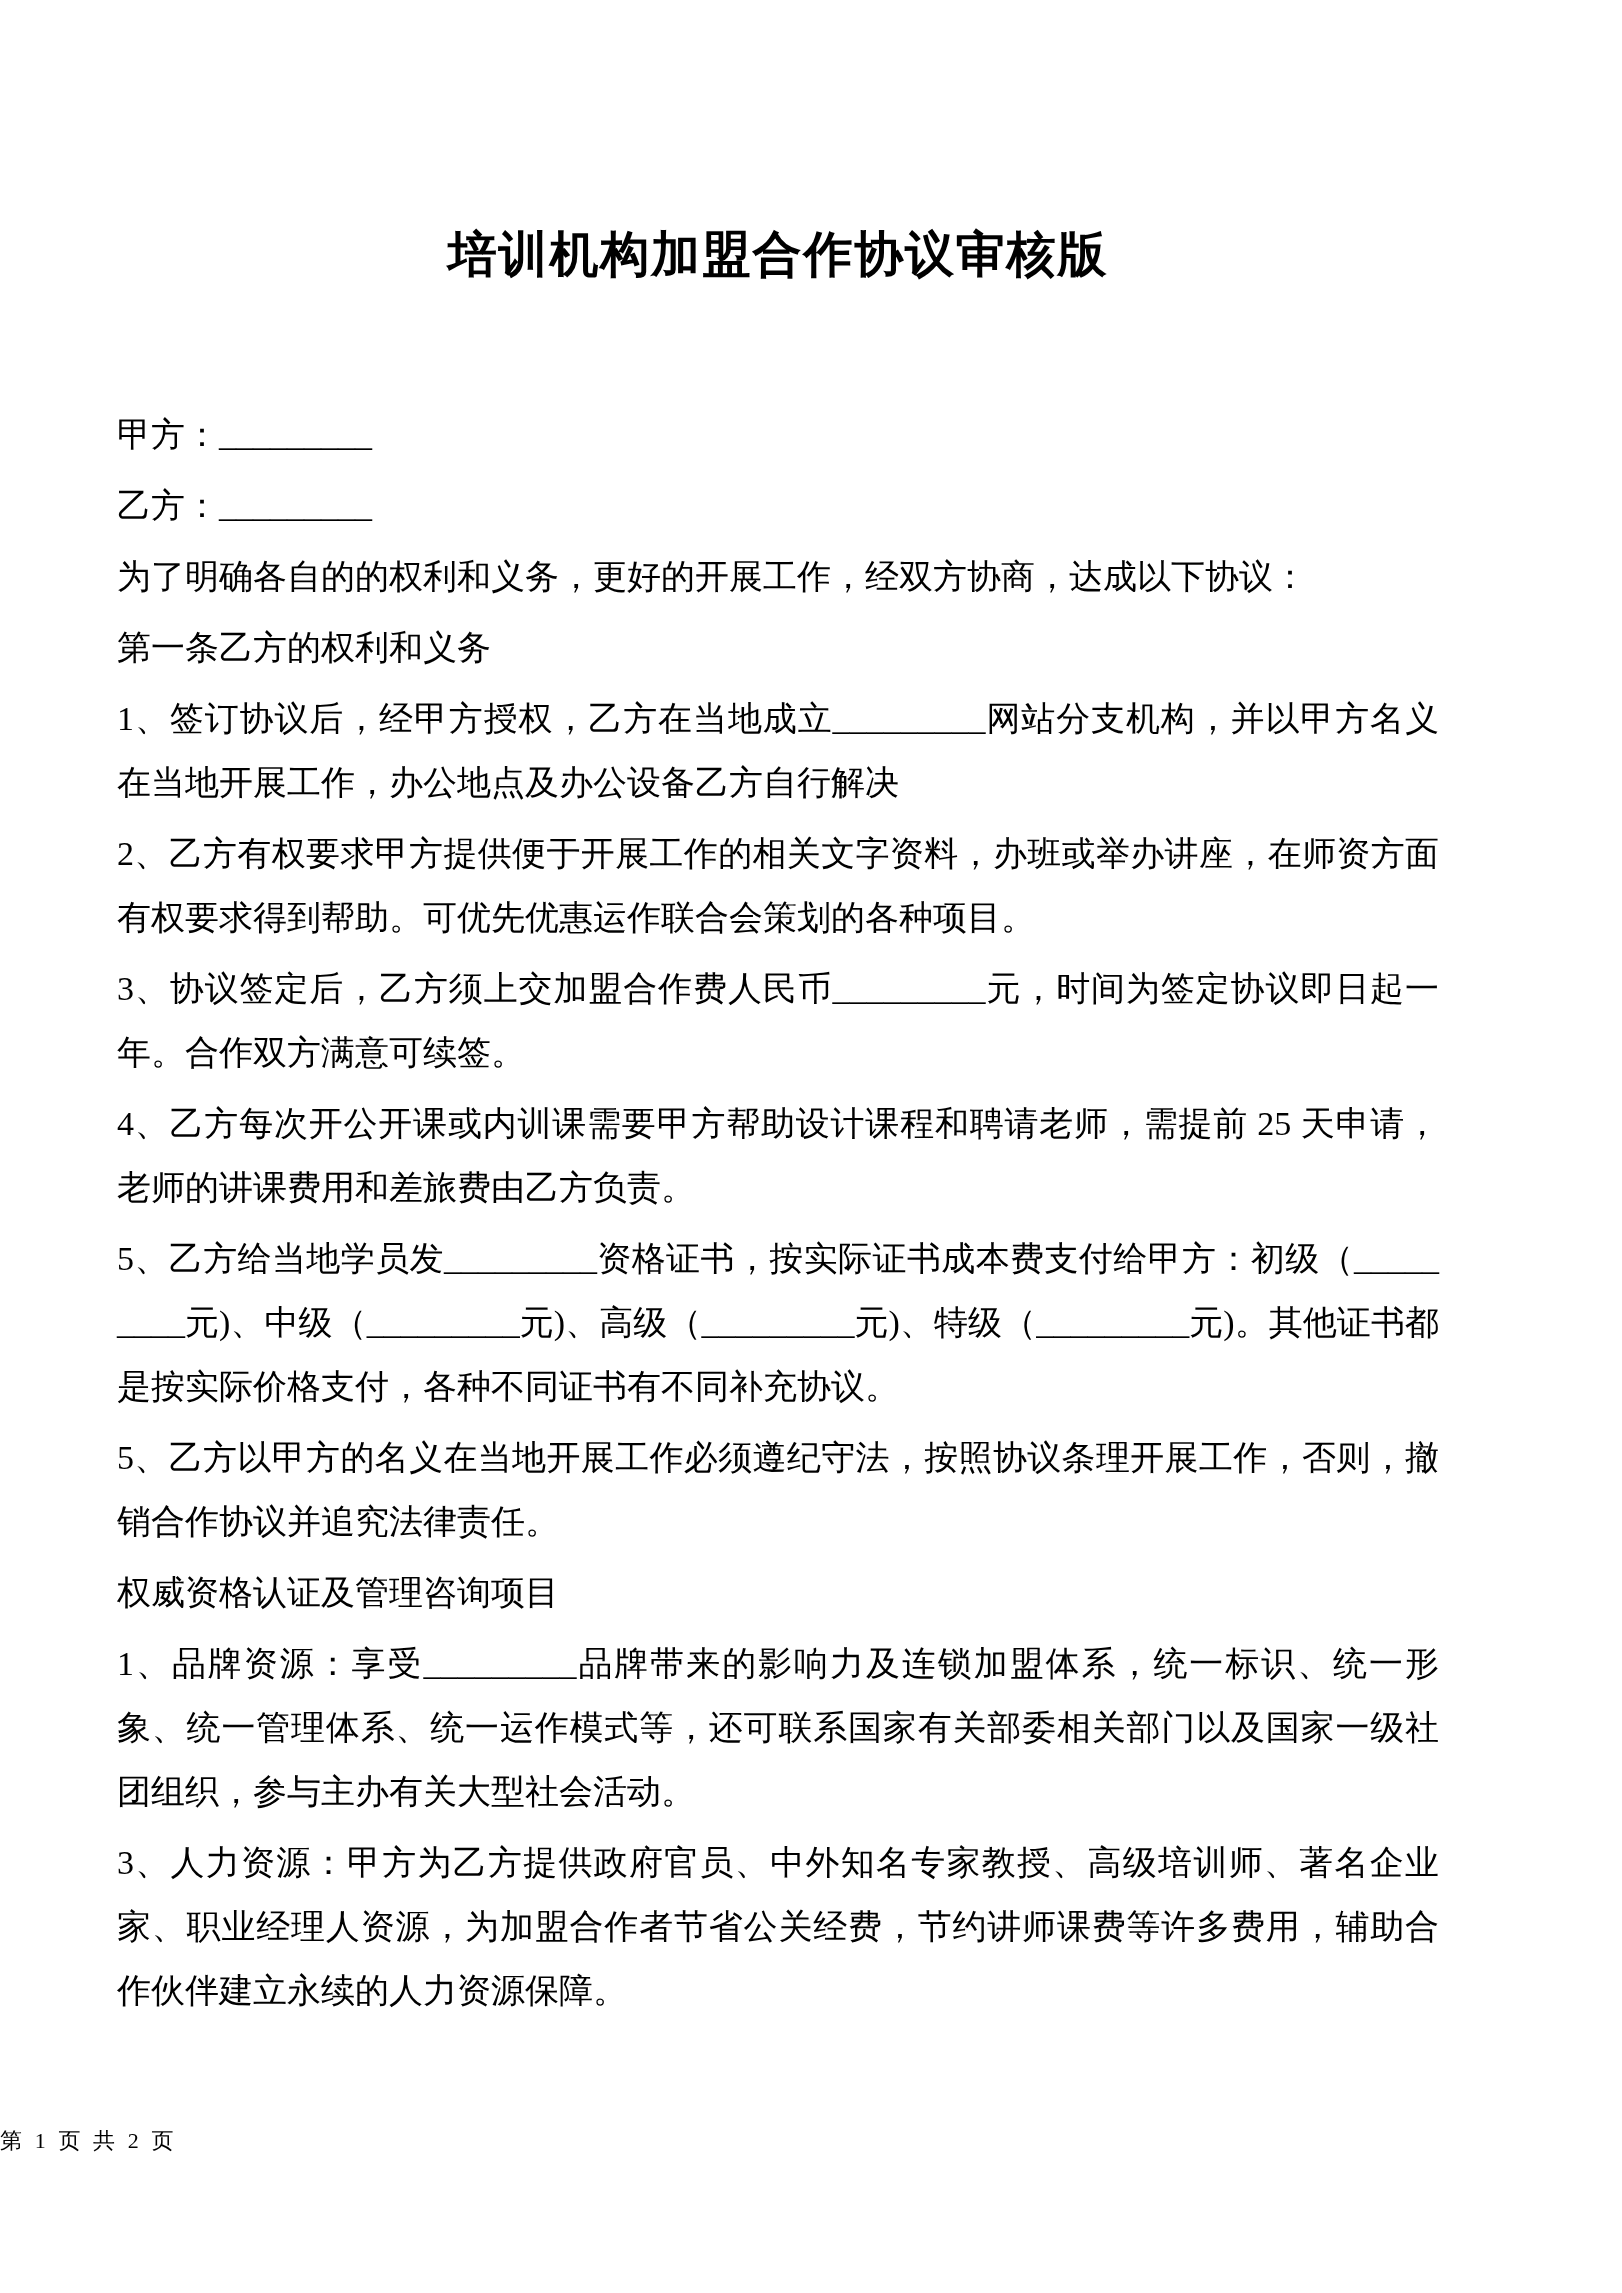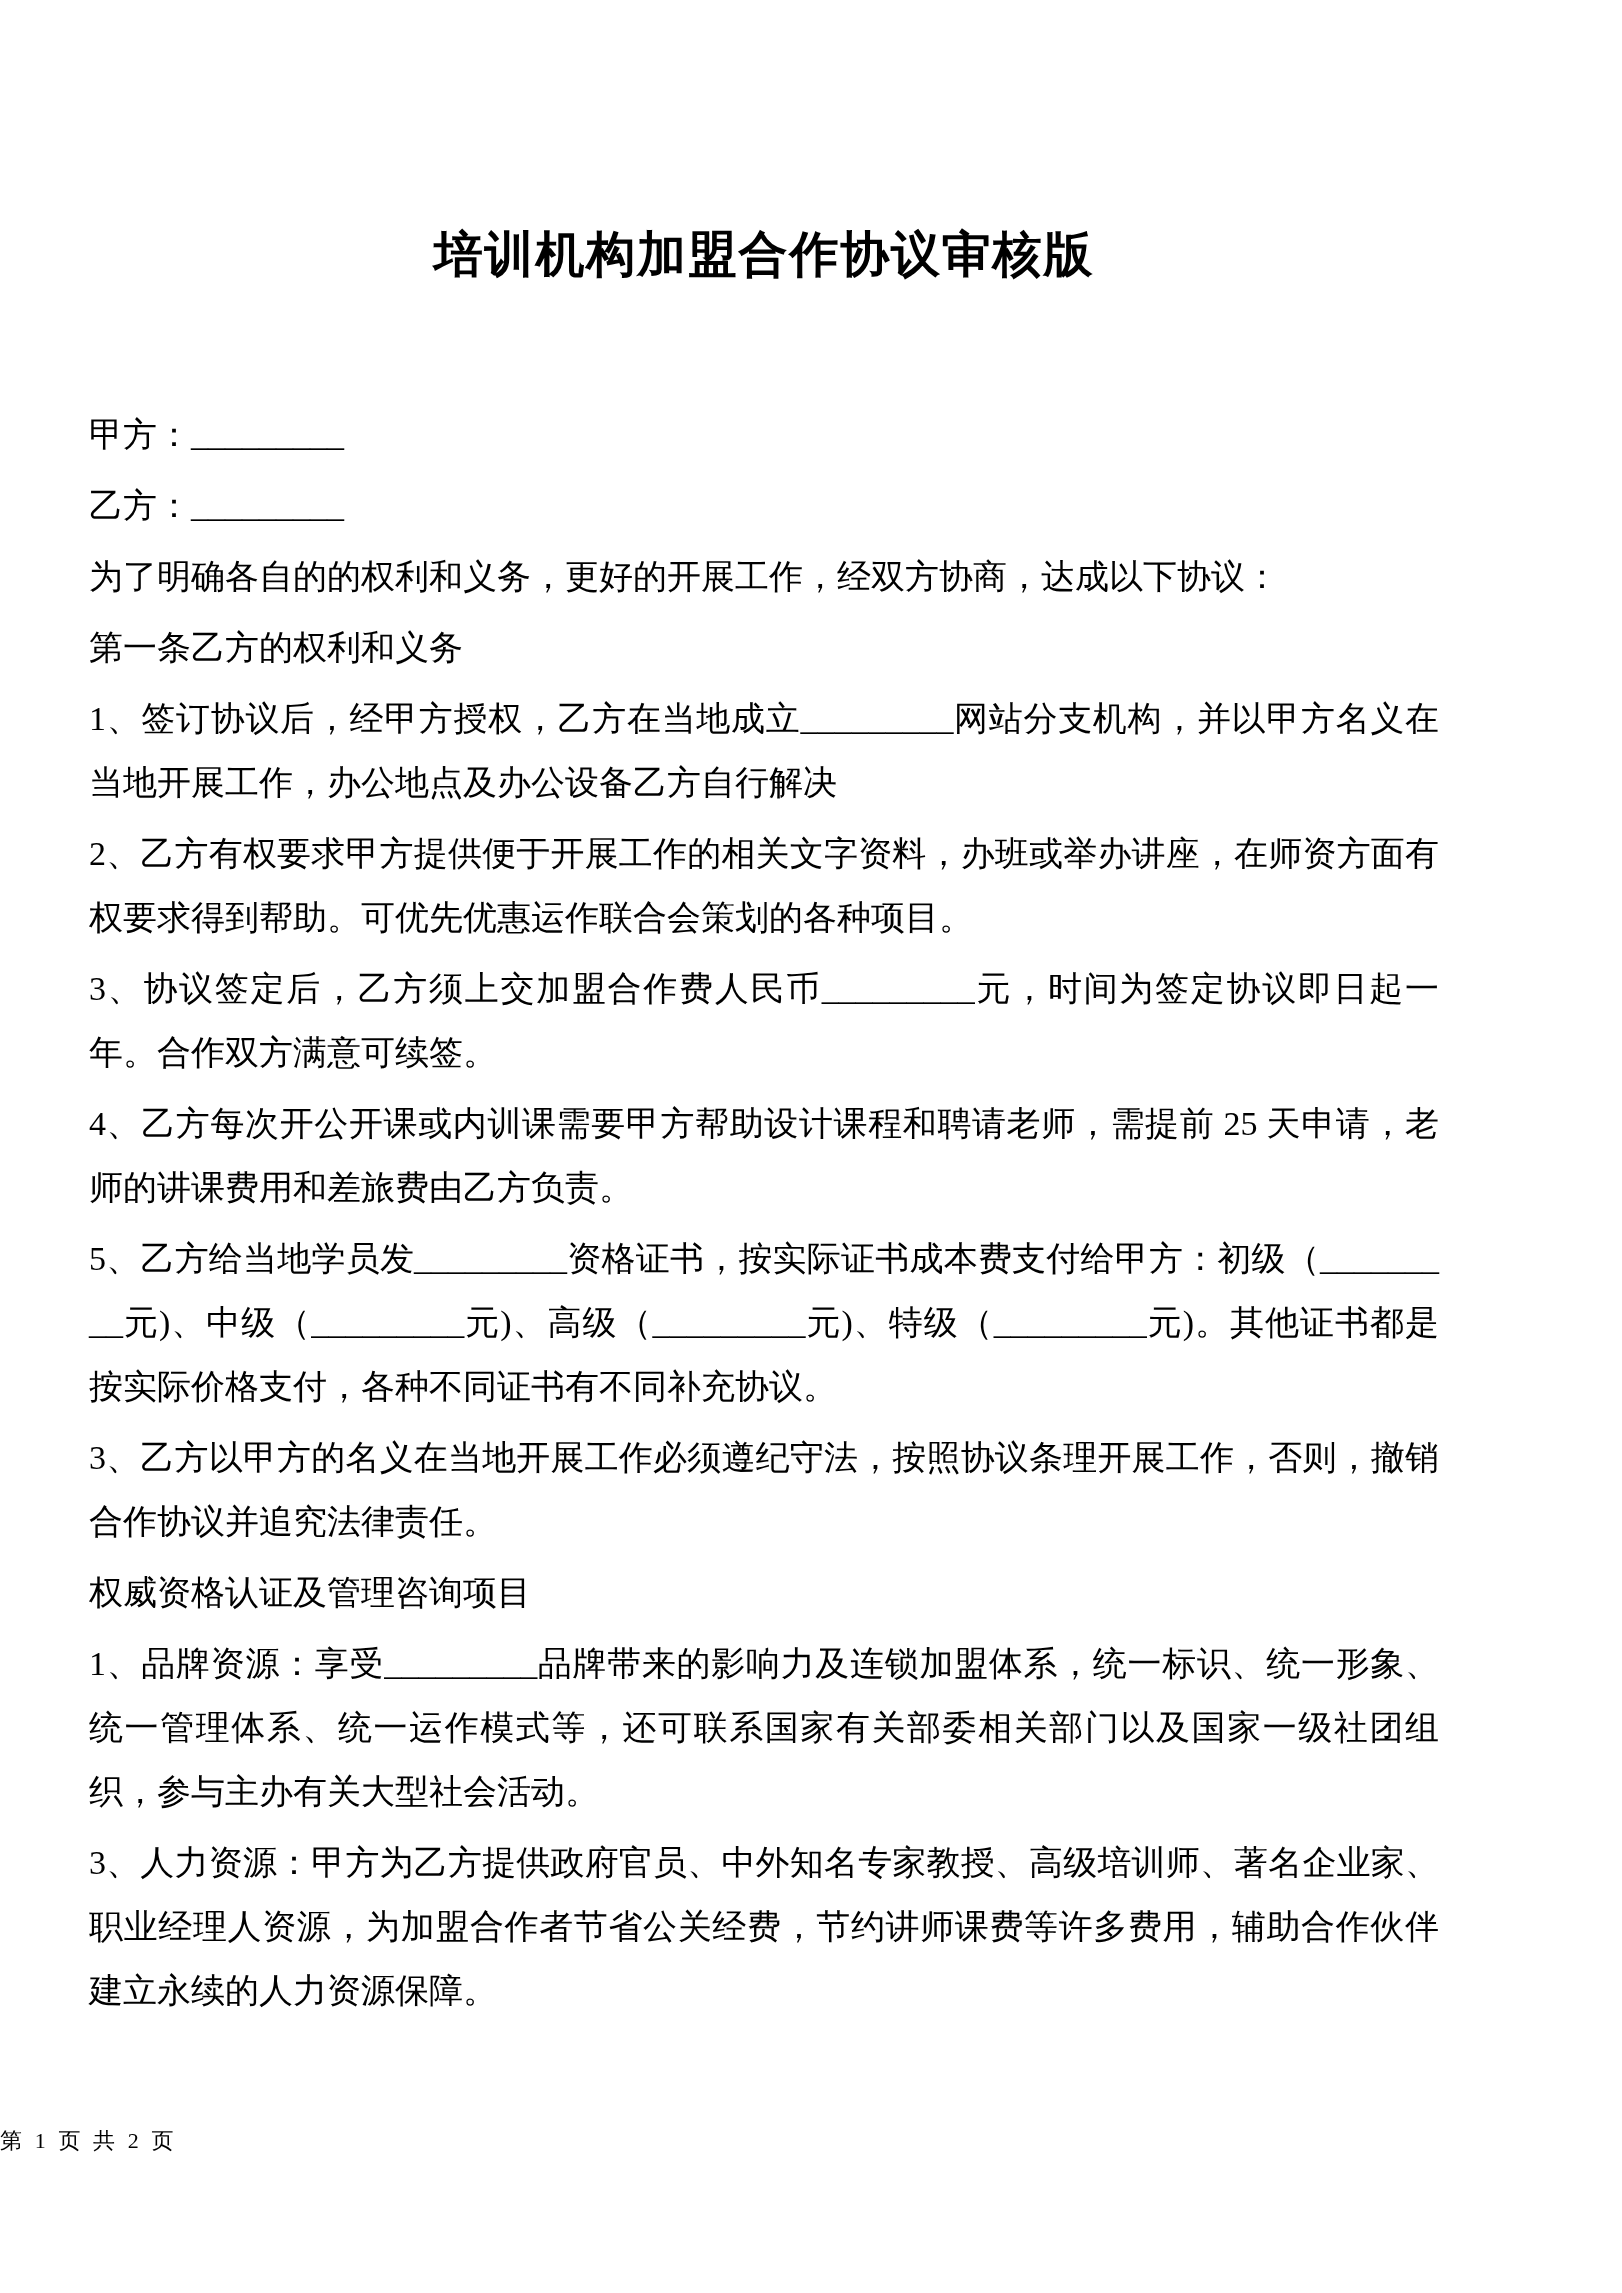--- a/index.html
+++ b/index.html
@@ -8,21 +8,21 @@
     background: #ffffff;
   }
   body {
     width: 1623px;
     height: 2294px;
     position: relative;
     font-family: "Liberation Serif", "DejaVu Serif", serif;
     color: #000000;
   }
   .doc {
-    padding: 223px 177px 0 82px; 
+    padding: 223px 177px 0 110px; 
     box-sizing: border-box;
   }
   .title {
     font-size: 49px;
     font-weight: bold;
     text-align: center;
     line-height: 64px;
     margin: 0 0 116px 0;
     letter-spacing: 1.8px;
   }
@@ -54,21 +54,21 @@
   <div class="body-text">
     <p>甲方：_________</p>
     <p>乙方：_________</p>
     <p>为了明确各自的的权利和义务，更好的开展工作，经双方协商，达成以下协议：</p>
     <p>第一条乙方的权利和义务</p>
     <p>1、签订协议后，经甲方授权，乙方在当地成立_________网站分支机构，并以甲方名义在当地开展工作，办公地点及办公设备乙方自行解决</p>
     <p>2、乙方有权要求甲方提供便于开展工作的相关文字资料，办班或举办讲座，在师资方面有权要求得到帮助。可优先优惠运作联合会策划的各种项目。</p>
     <p>3、协议签定后，乙方须上交加盟合作费人民币_________元，时间为签定协议即日起一年。合作双方满意可续签。</p>
     <p>4、乙方每次开公开课或内训课需要甲方帮助设计课程和聘请老师，需提前 25 天申请，老师的讲课费用和差旅费由乙方负责。</p>
     <p>5、乙方给当地学员发_________资格证书，按实际证书成本费支付给甲方：初级（_________元)、中级（_________元)、高级（_________元)、特级（_________元)。其他证书都是按实际价格支付，各种不同证书有不同补充协议。</p>
-    <p>3、乙方以甲方的名义在当地开展工作必须遵纪守法，按照协议条理开展工作，否则，撤销合作协议并追究法律责任。</p>
+    <p>5、乙方以甲方的名义在当地开展工作必须遵纪守法，按照协议条理开展工作，否则，撤销合作协议并追究法律责任。</p>
     <p>权威资格认证及管理咨询项目</p>
     <p>1、品牌资源：享受_________品牌带来的影响力及连锁加盟体系，统一标识、统一形象、统一管理体系、统一运作模式等，还可联系国家有关部委相关部门以及国家一级社团组织，参与主办有关大型社会活动。</p>
     <p>3、人力资源：甲方为乙方提供政府官员、中外知名专家教授、高级培训师、著名企业家、职业经理人资源，为加盟合作者节省公关经费，节约讲师课费等许多费用，辅助合作伙伴建立永续的人力资源保障。</p>
   </div>
 
 </div>
 
 <div class="footer">第 1 页 共 2 页</div>
 
 

